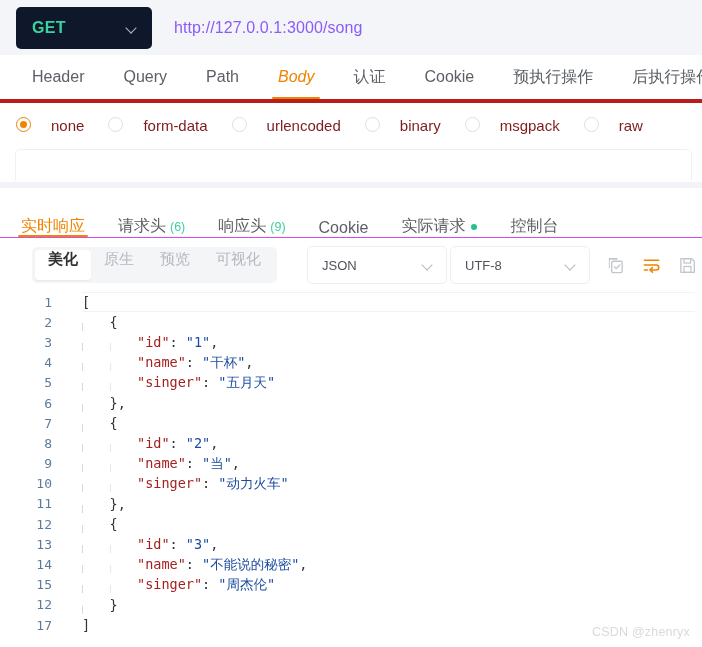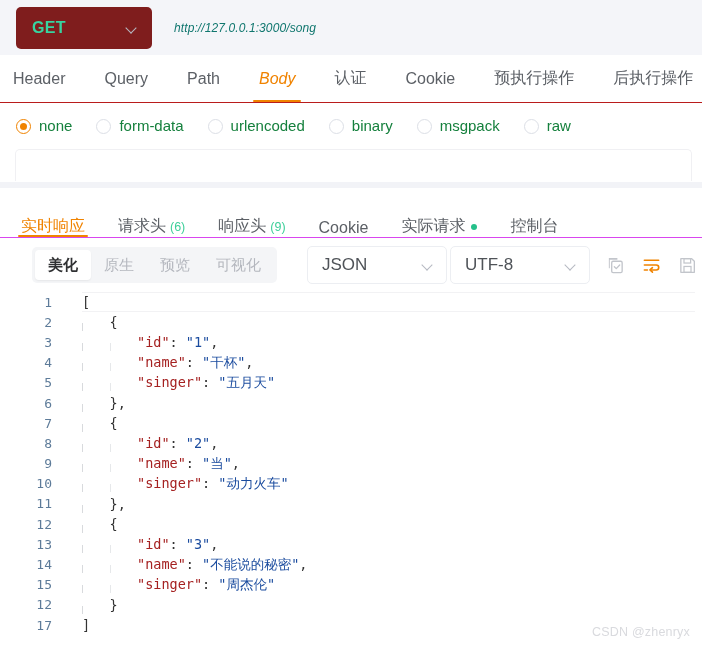--- a/index.html
+++ b/index.html
@@ -21,21 +21,21 @@
     height: 55px;
     background: #f4f5f9;
     display: flex;
     align-items: center;
     padding: 0 0 0 16px;
     box-sizing: border-box;
   }
   .method-select {
     width: 136px;
     height: 42px;
-    background: #7f1d1d;
+    background: #0f172a;
     border-radius: 5px;
     display: flex;
     align-items: center;
     justify-content: space-between;
     padding: 0 14px 0 16px;
     box-sizing: border-box;
     flex: none;
   }
   .method-label {
     color: #37d4a0;
@@ -55,35 +55,34 @@
     left: 1px;
     top: 2px;
     width: 7px;
     height: 7px;
     border-right: 1.4px solid #b6b9c2;
     border-bottom: 1.4px solid #b6b9c2;
     transform: rotate(45deg);
   }
   .url-text {
     margin-left: 22px;
-    font-size: 12px;
-    color: #0f766e;
+    font-size: 16px;
+    color: #8b5cf6;
     letter-spacing: 0.1px;
-    font-style: italic;
   }
 
   
   .req-tabs {
     height: 48px;
     display: flex;
     align-items: stretch;
-    padding: 0 7px;
+    padding: 0 26px;
     box-sizing: border-box;
     background: #fff;
-    border-bottom: 1px solid #b91c1c;
+    border-bottom: 4px solid #b91c1c;
   }
   .rtab {
     display: flex;
     align-items: center;
     position: relative;
     font-size: 16px;
     color: #5c6066;
     padding: 0 6px;
     margin-right: 27px;
     cursor: pointer;
@@ -106,26 +105,27 @@
   .radio-row {
     height: 44px;
     display: flex;
     align-items: center;
     padding: 0 16px;
     box-sizing: border-box;
     background: #fff;
   }
   .radio-item {
     display: flex;
-    align-items: flex-end;
+    align-items: flex-start;
     margin-right: 24px;
     font-size: 15px;
-    color: #15803d;
+    color: #7f1d1d;
     cursor: pointer;
     white-space: nowrap;
+    gap: 12px;
   }
   .radio-dot {
     width: 15px;
     height: 15px;
     border-radius: 50%;
     border: 1.6px solid #dcdfe6;
     box-sizing: border-box;
     margin-right: 8px;
     flex: none;
     position: relative;
@@ -224,21 +224,20 @@
     background: #f4f5f7;
     border-radius: 5px;
     height: 36px;
     padding: 3px;
     box-sizing: border-box;
     flex: none;
   }
   .seg {
     height: 30px;
     display: flex;
-    align-items: center;
     padding: 0 13px;
     font-size: 15px;
     color: #b4b7be;
     border-radius: 4px;
     cursor: pointer;
     white-space: nowrap;
   }
   .seg.active {
     background: #ffffff;
     color: #303133;
@@ -248,21 +247,21 @@
   .sel {
     width: 140px;
     height: 38px;
     border: 1px solid #eceef2;
     border-radius: 5px;
     display: flex;
     align-items: center;
     justify-content: space-between;
     padding: 0 12px 0 14px;
     box-sizing: border-box;
-    font-size: 17px;
+    font-size: 13px;
     color: #4f5358;
     cursor: pointer;
     flex: none;
   }
   .sel-json { margin-left: 30px; }
   .sel-enc  { margin-left: 3px; text-align: right; }
   .icon-group {
     margin-left: 16px;
     display: flex;
     align-items: center;

